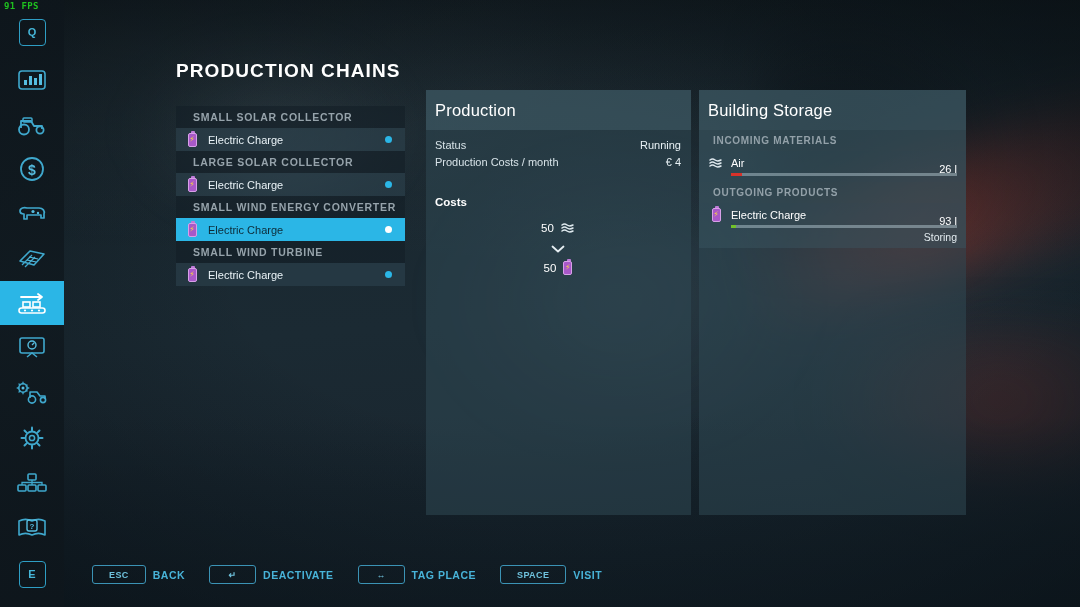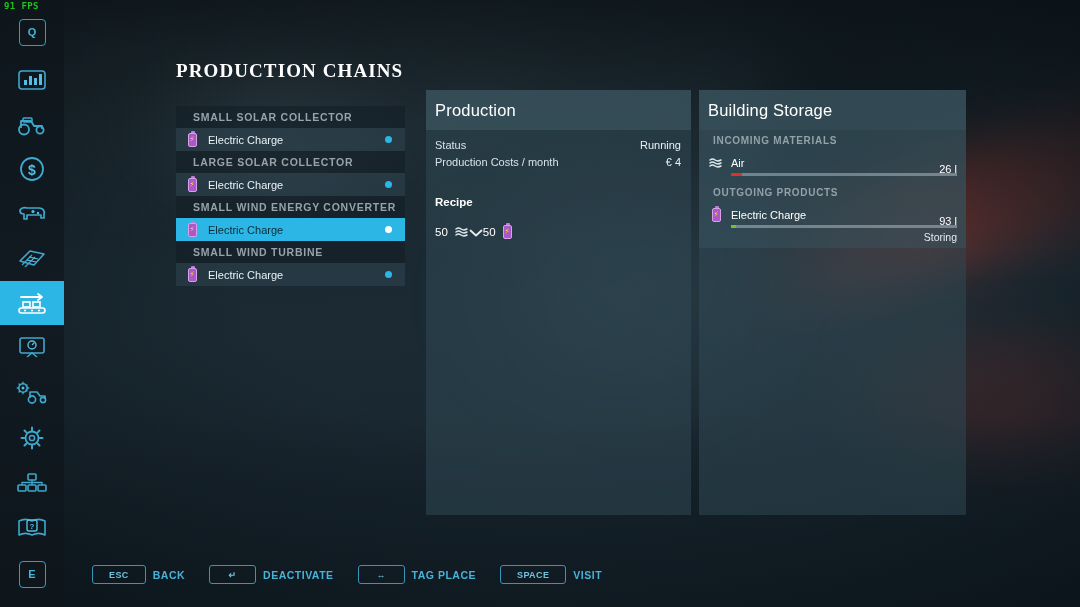--- a/index.html
+++ b/index.html
@@ -119,21 +119,20 @@
 
   
   #page-title {
     position: absolute;
     left: 176px; top: 60px;
     font-size: 19px;
     font-weight: bold;
     letter-spacing: 1.1px;
     color: #ffffff;
     z-index: 20;
-    font-family: Liberation Serif, serif;
   }
 
   
   #chain-list {
     position: absolute;
     left: 176px; top: 106px;
     width: 229px;
     z-index: 20;
   }
   .chain-group-header {
@@ -228,21 +227,21 @@
   .kv-row .kv-val { color: #e8f1f5; }
   .recipe-title {
     margin-top: 23px;
     color: #ffffff;
     font-size: 11.5px;
     font-weight: bold;
   }
   .recipe-box {
     margin-top: 12px;
     display: flex;
-    flex-direction: row;
+    flex-direction: column;
     align-items: center;
   }
   .recipe-line {
     display: flex; align-items: center; gap: 7px;
     color: #ffffff;
     font-size: 11.5px;
     height: 16px;
   }
   .recipe-arrow {
     color: #e7eff3;
@@ -539,21 +538,21 @@
       <span>Status</span>
       <span class="kv-val">Running</span>
     </div>
 
 
     <div class="kv-row">
       <span>Production Costs / month</span>
       <span class="kv-val">€ 4</span>
     </div>
 
-    <div class="recipe-title">Recipe</div>
+    <div class="recipe-title">Costs</div>
 
     <div class="recipe-box">
       <div class="recipe-line">
         <span>50</span>
         <svg class="air-ico" width="14" height="12" viewBox="0 0 14 12">
           <path d="M1 3 Q3.5 1.2 6 3 T12 3" fill="none" stroke="#dfe9ee" stroke-width="1.5" stroke-linecap="round"></path>
           <path d="M1 6 Q3.5 4.2 6 6 T12 6" fill="none" stroke="#dfe9ee" stroke-width="1.5" stroke-linecap="round"></path>
           <path d="M1 9 Q3.5 7.2 6 9 T12 9" fill="none" stroke="#dfe9ee" stroke-width="1.5" stroke-linecap="round"></path>
         </svg>
       </div>

